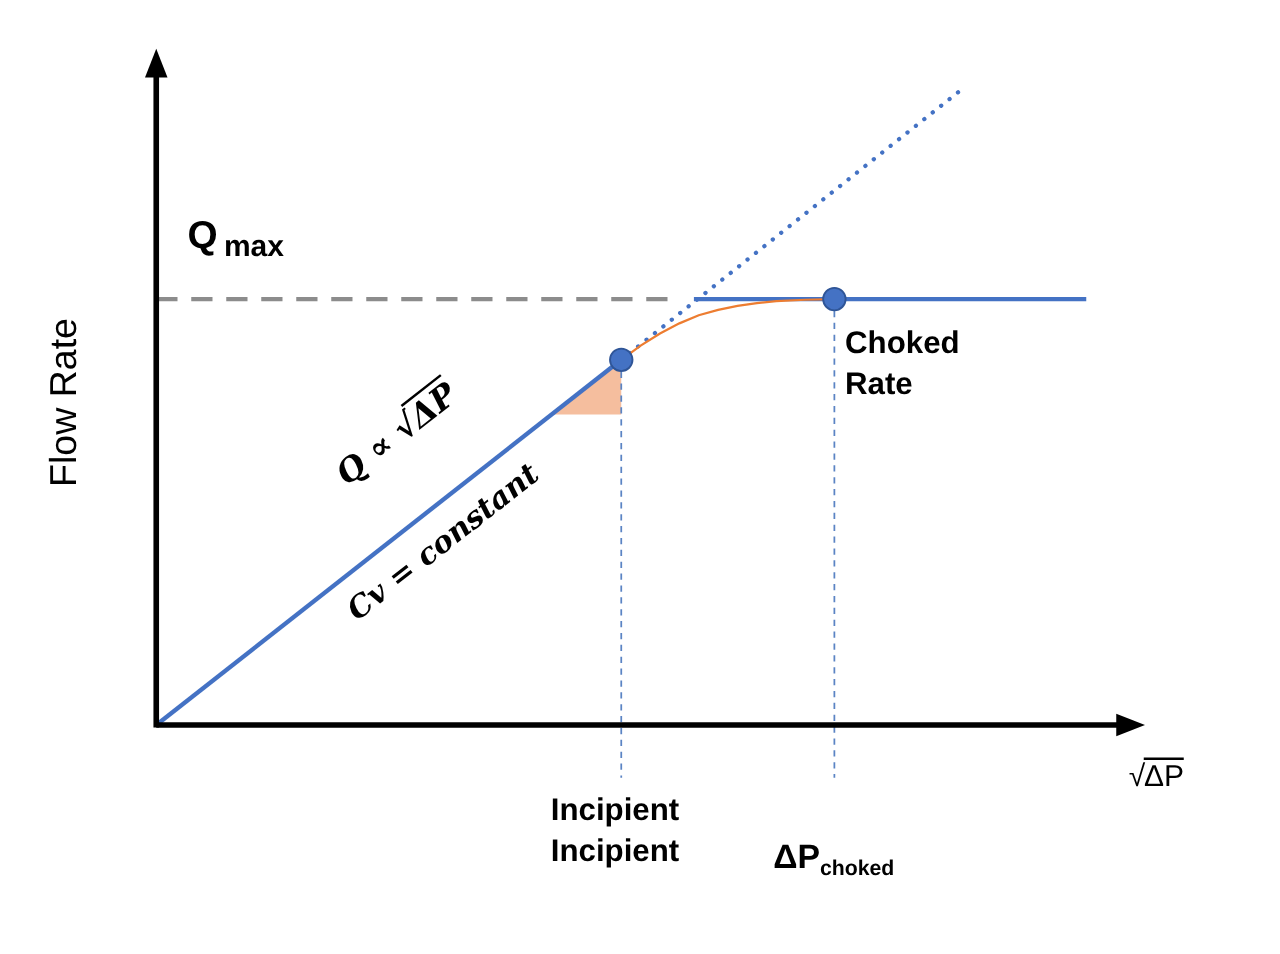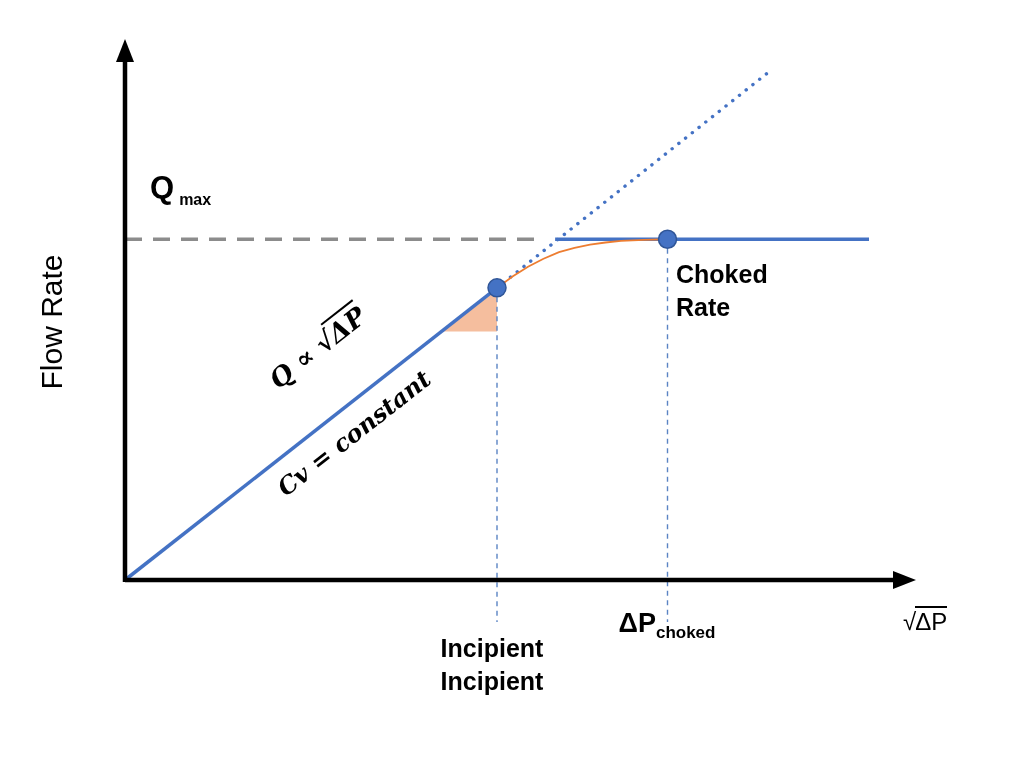--- a/index.html
+++ b/index.html
@@ -7,27 +7,27 @@
     position:relative;width:1024px;height:763px;background:#ffffff;
     font-family:"Liberation Sans",sans-serif;color:#000;overflow:hidden;
   }
   svg{position:absolute;left:0;top:0;}
   .lbl{position:absolute;white-space:nowrap;}
   .ylab{
     left:52px;top:322px;font-size:30px;
     transform:translate(-50%,-50%) rotate(-90deg);
   }
   .qmax{left:150px;top:170px;font-size:31px;font-weight:bold;}
-  .qmax sub{font-size:16px;margin-left:5px;}
+  .qmax sub{font-size:24px;margin-left:5px;}
   .prop,.cv{font-family:"DejaVu Serif",serif;font-style:italic;font-weight:bold;}
   .prop{left:317px;top:347px;font-size:26px;transform:translate(-50%,-50%) rotate(-38deg);}
   .cv{left:354px;top:433px;font-size:24px;transform:translate(-50%,-50%) rotate(-38deg);}
   .choked{left:676px;top:258px;font-size:25px;font-weight:bold;line-height:1.3;}
   .incip{left:492px;top:632px;font-size:25px;font-weight:bold;line-height:1.3;text-align:center;transform:translateX(-50%);}
-  .dpch{left:667px;top:608px;font-size:27px;font-weight:bold;transform:translateX(-50%);}
+  .dpch{left:667px;top:670px;font-size:27px;font-weight:bold;transform:translateX(-50%);}
   .dpch sub{font-size:17px;}
   .xlab{left:903px;top:606px;font-size:24px;}
   .ovl{display:inline-block;line-height:1;border-top:2px solid #000;padding-top:2px;margin-left:-1px;}
   .rad{display:inline-block;line-height:1;}
 </style>
 </head>
 <body>
 
 <div class="canvas">
 

